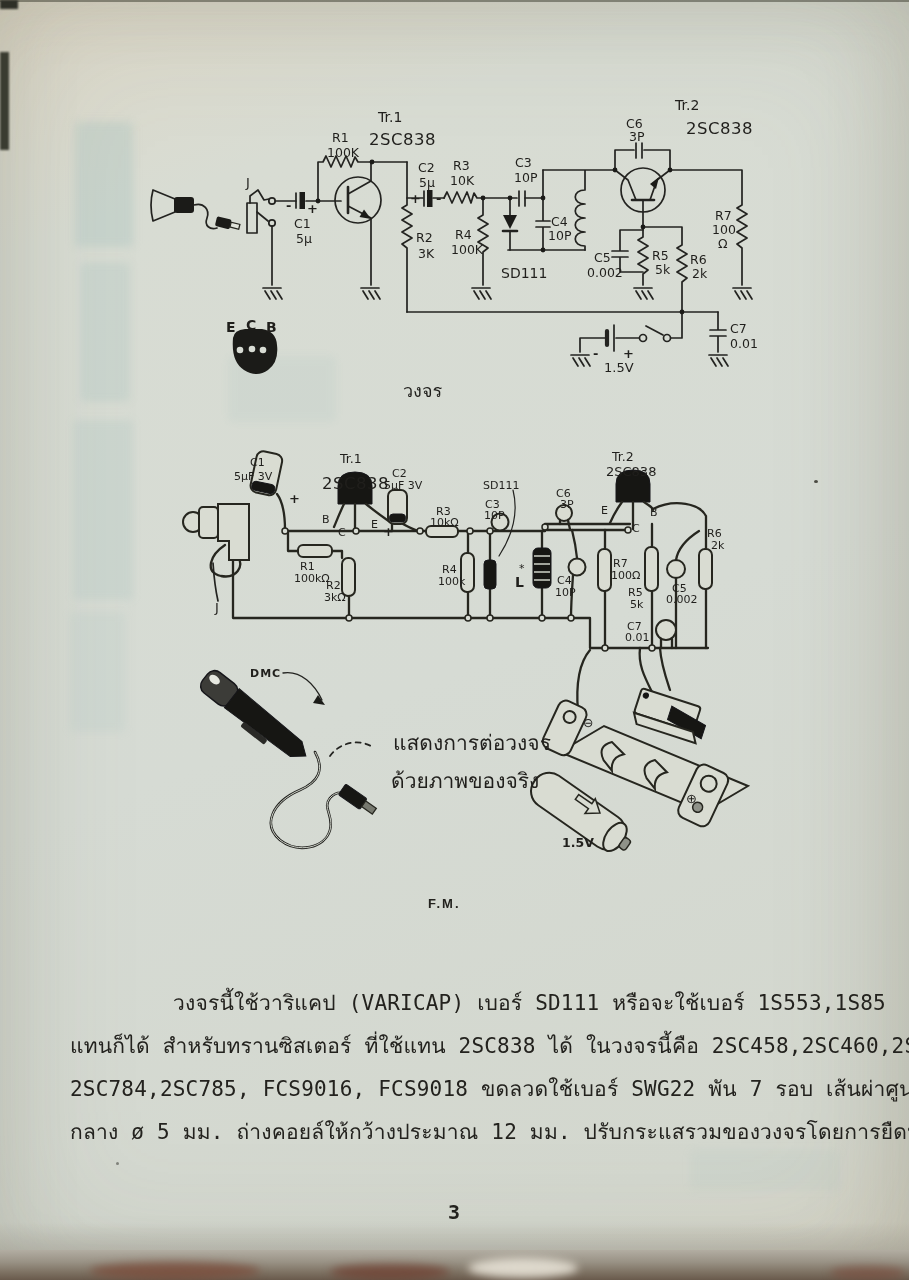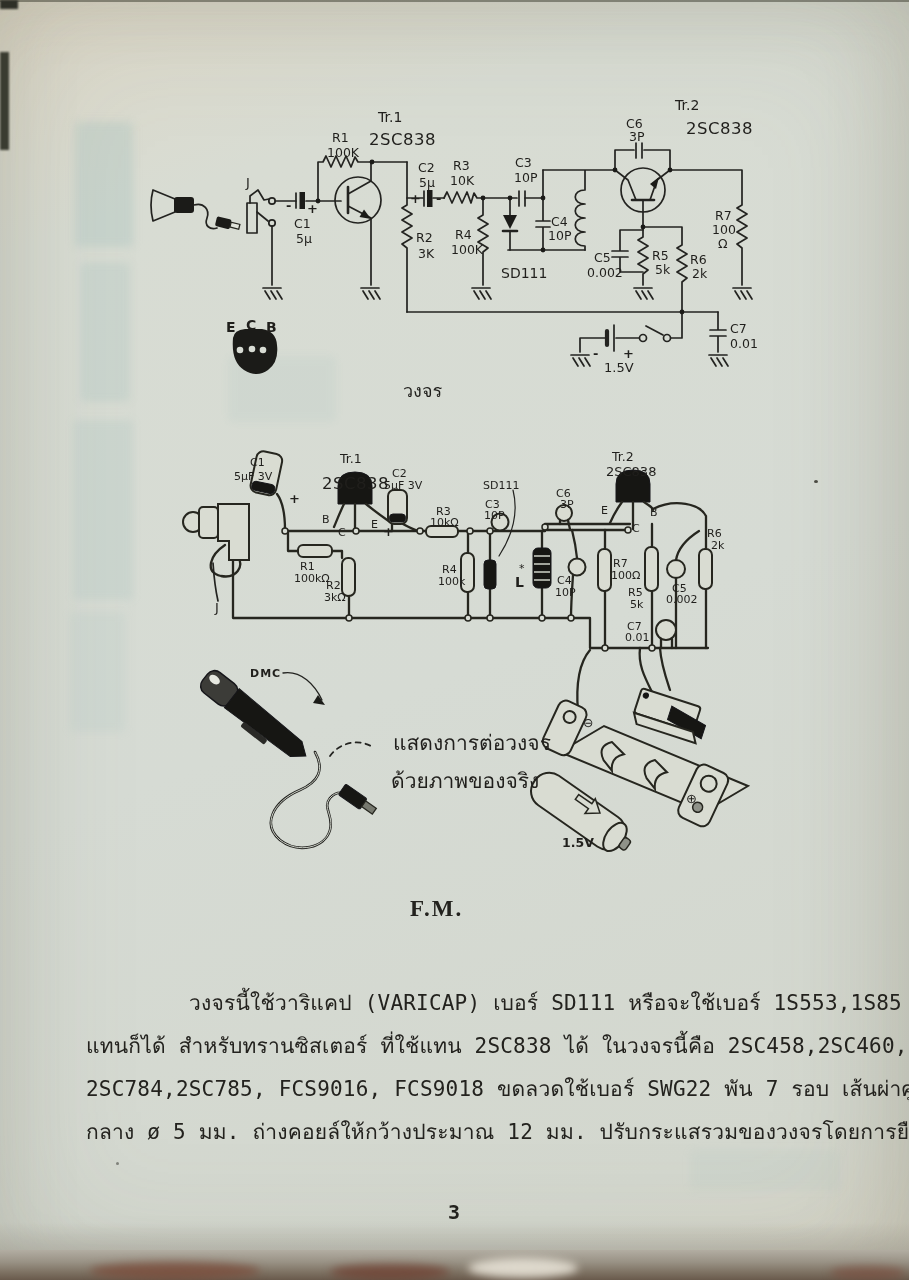--- a/index.html
+++ b/index.html
@@ -31,26 +31,26 @@
   text{fill:#201f1c;font-family:"DejaVu Sans",sans-serif;}
   .t12{font-size:12.5px}
   .t14{font-size:14px}
   .t16{font-size:16.5px;letter-spacing:.5px}
   .t11{font-size:11px}
   .t13{font-size:13px}
   .sgn{font-size:13px;font-weight:bold}
   .thai18{font-size:18px}
   .thai21{font-size:21px}
   
-  .para{position:absolute;left:86px;top:982px;width:788px;font-size:21px;
+  .para{position:absolute;left:70px;top:982px;width:788px;font-size:21px;
     font-family:"DejaVu Sans Mono","DejaVu Sans",sans-serif;letter-spacing:.2px;color:#23221e;}
   .para .line{height:43px;line-height:43px;white-space:nowrap;}
   .para .line.indent{padding-left:103px;}
-  .fm{position:absolute;left:410px;top:896px;font-size:23px;letter-spacing:2px;
-    font-family:Liberation Serif, serif;font-weight:bold;color:#23221e;}
+  .fm{position:absolute;left:428px;top:896px;font-size:13px;letter-spacing:2px;
+    font-family:Liberation Sans, sans-serif;font-weight:bold;color:#23221e;}
   .pageno{position:absolute;left:448px;top:1200px;font-size:20px;font-weight:bold;
     font-family:"DejaVu Sans Mono","DejaVu Sans",sans-serif;color:#23221e;}
 </style>
 </head>
 <body>
 
 <div class="page">
 
   <div class="ghost" style="left:75px;top:122px;width:58px;height:125px;"></div>
   <div class="ghost" style="left:80px;top:262px;width:50px;height:140px;opacity:.8"></div>

